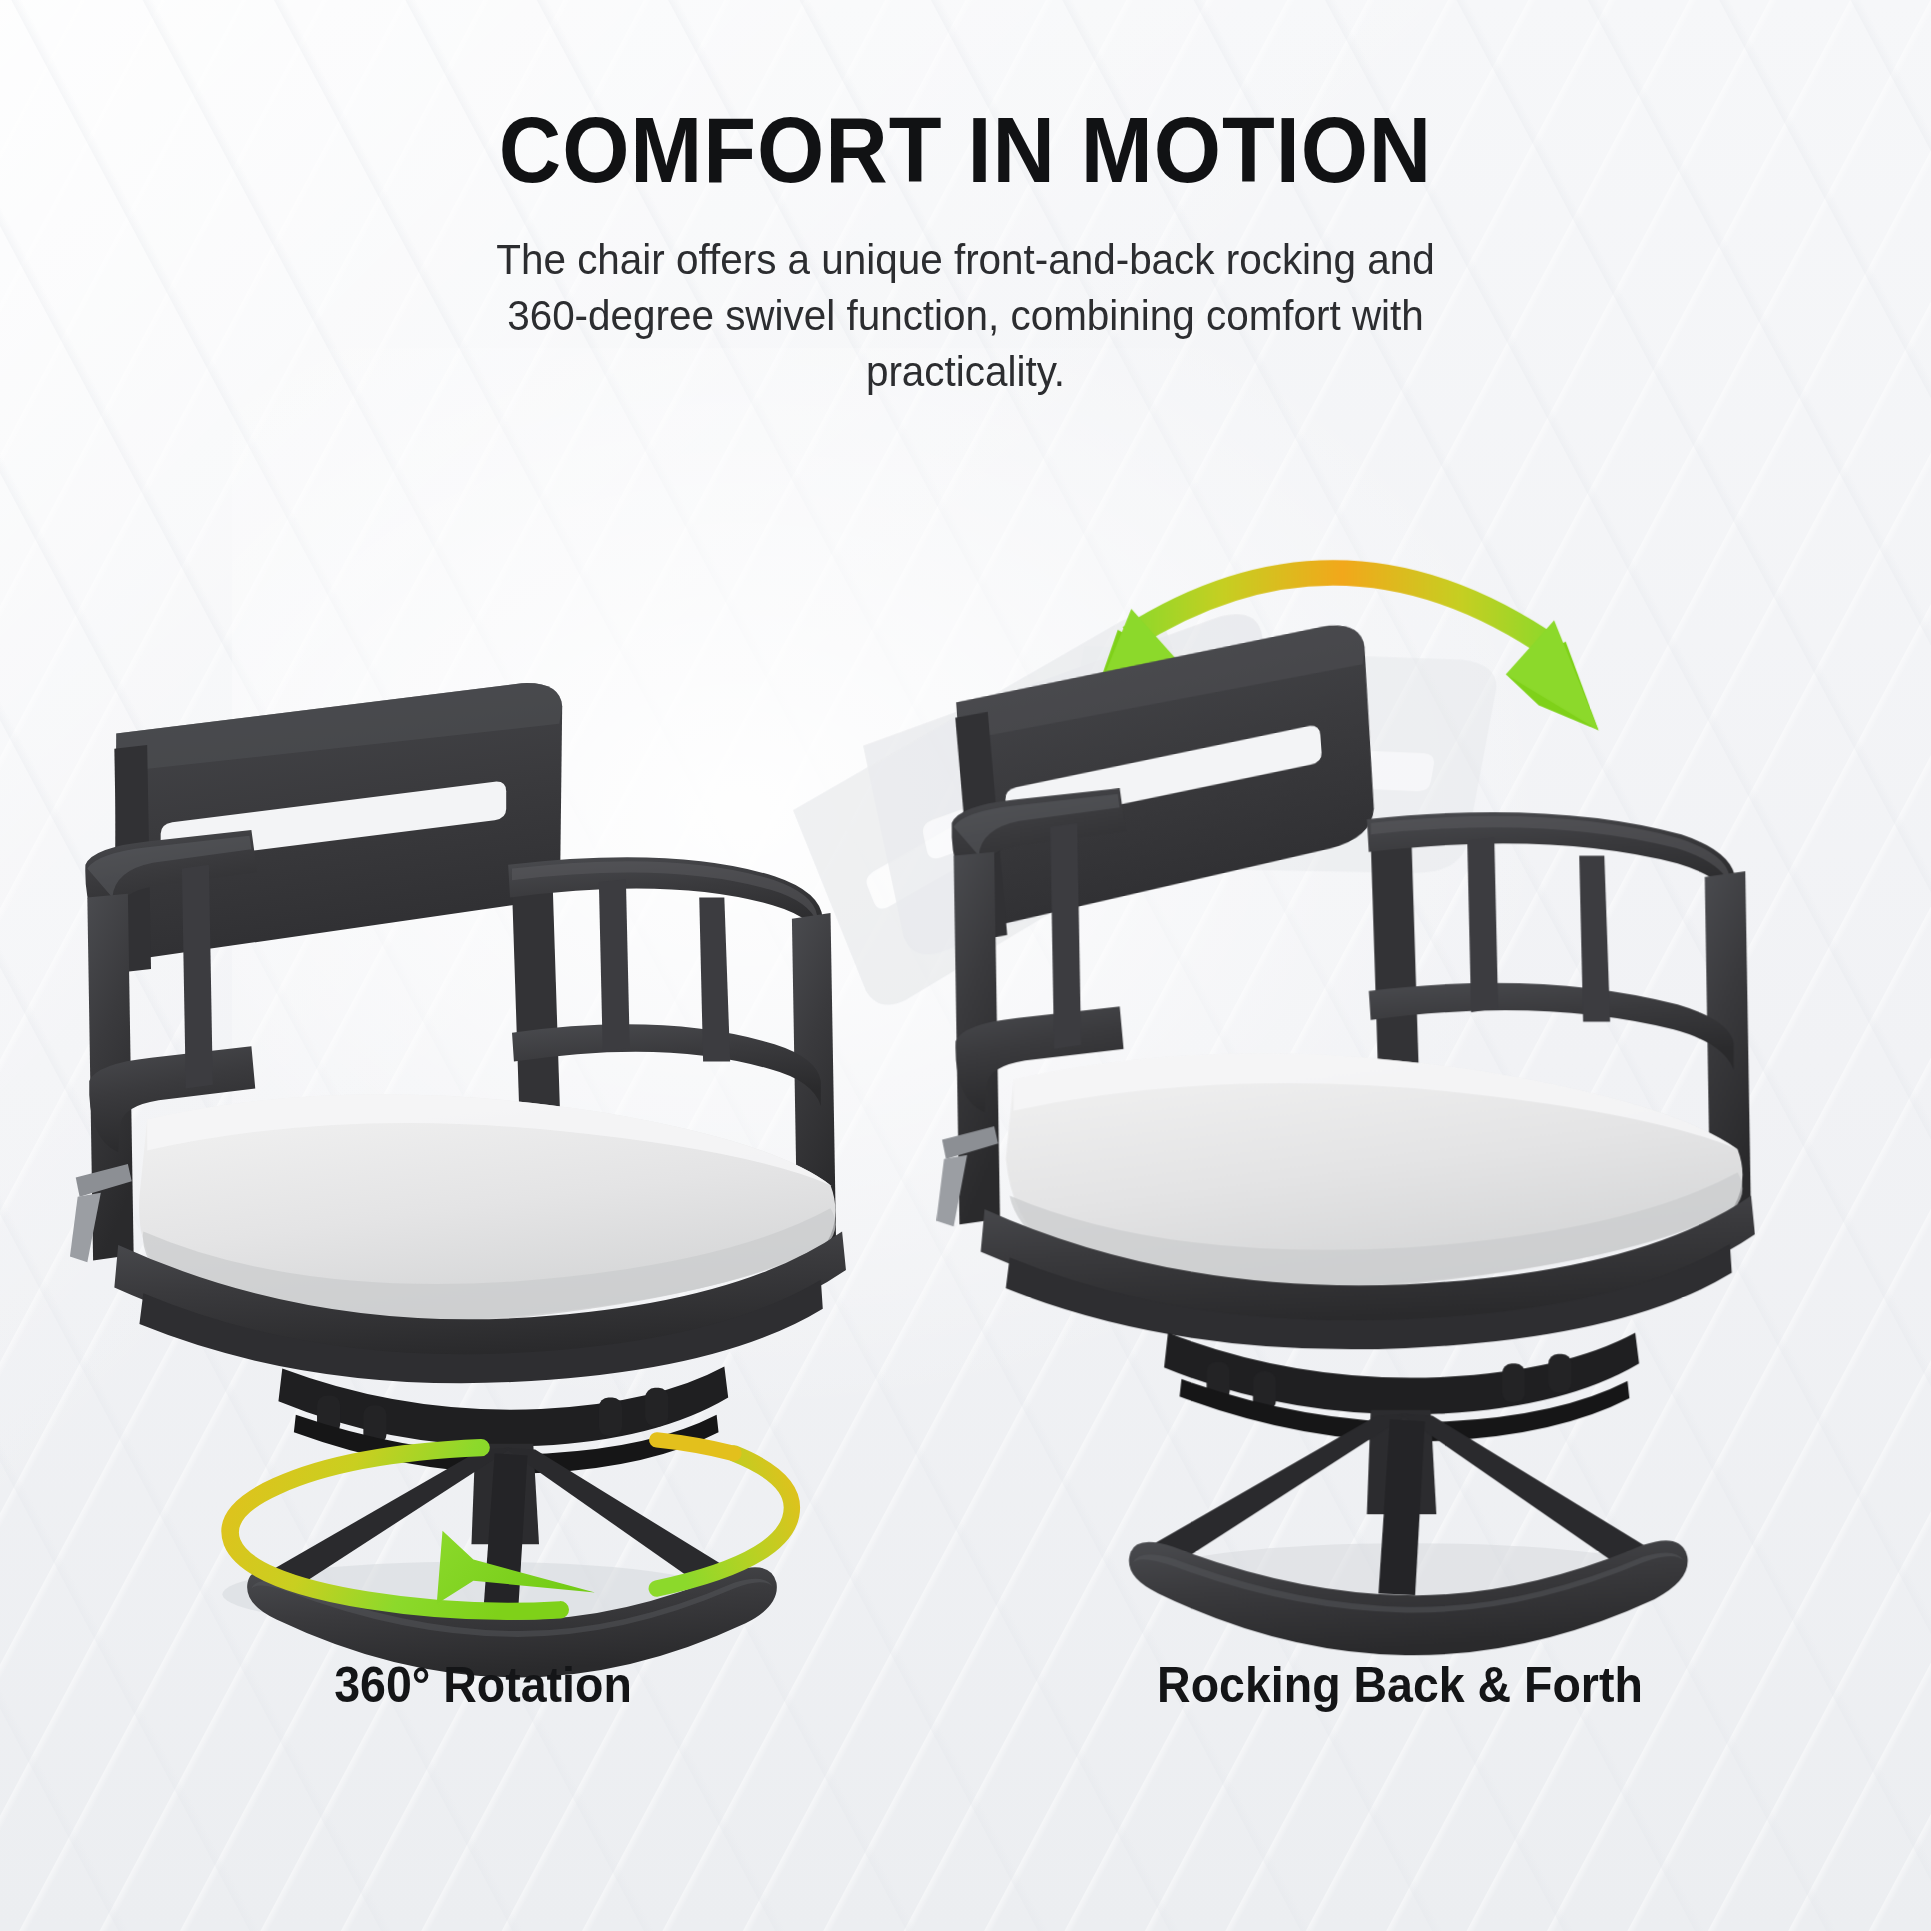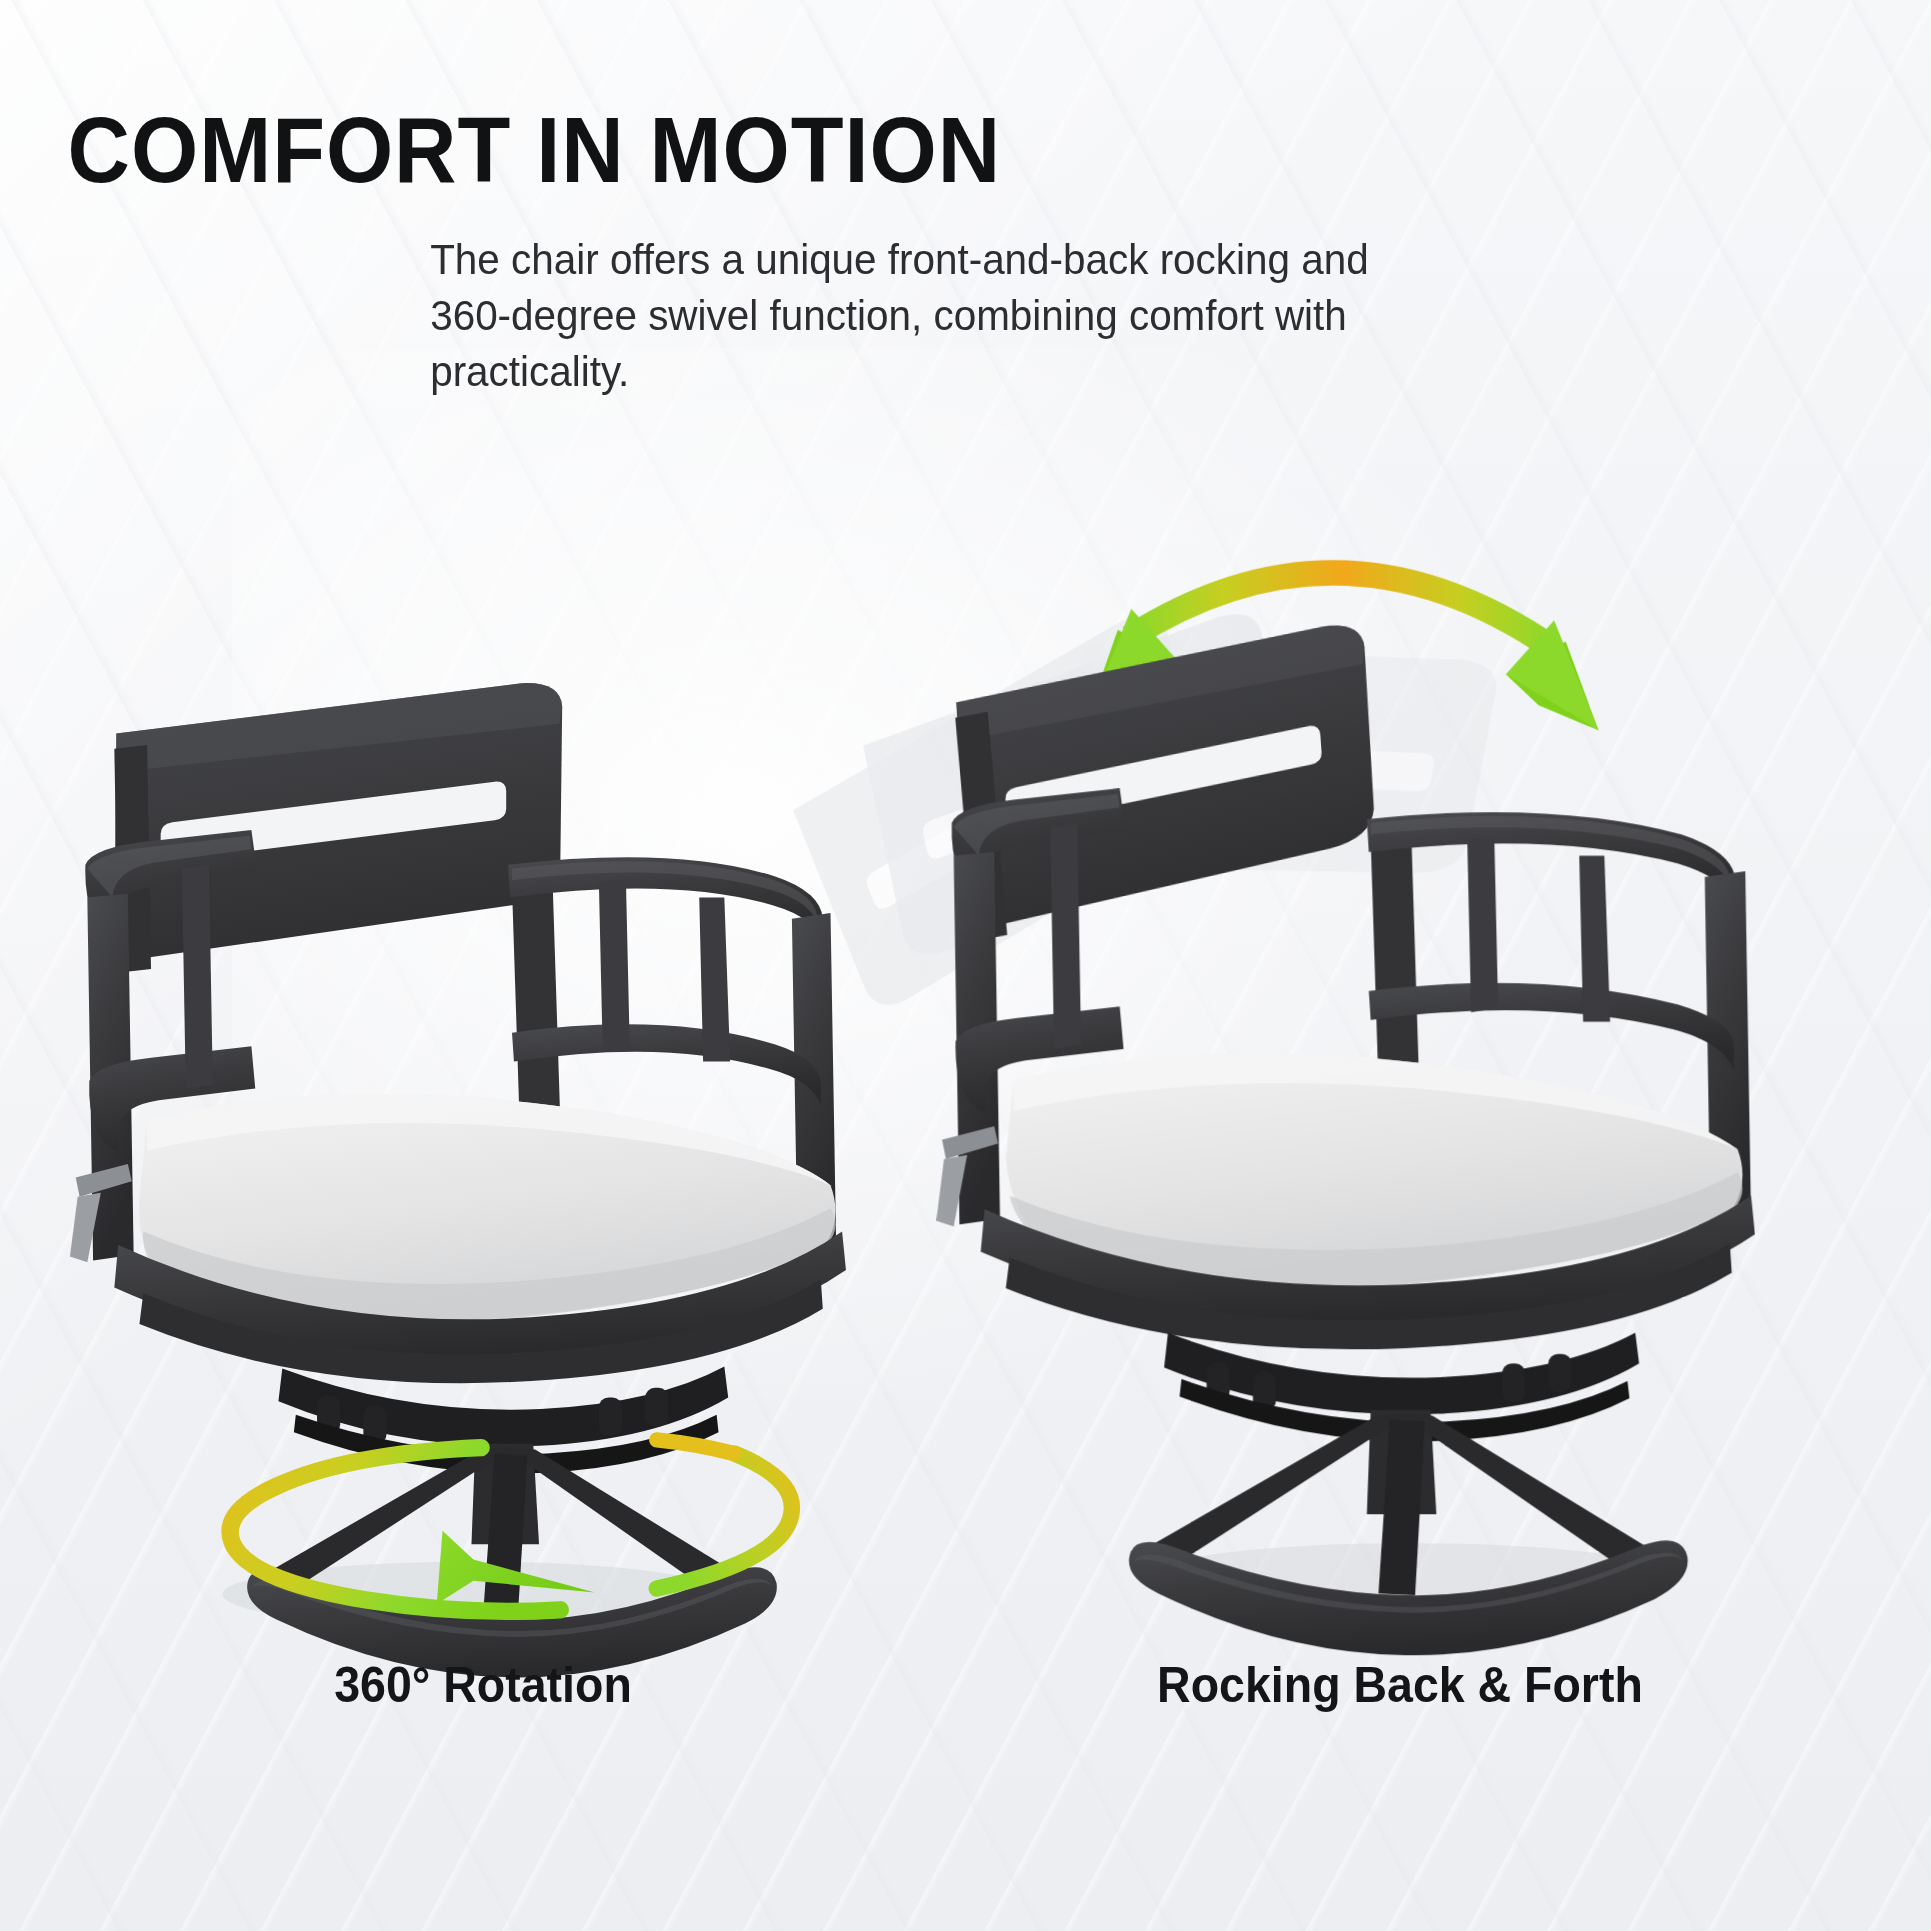--- a/index.html
+++ b/index.html
@@ -44,21 +44,21 @@
     opacity:.5;
   }
   .glow {
     position:absolute; left:12%; top:18%;
     width:1448px; height:1159px;
     background:radial-gradient(ellipse at 35% 40%, rgba(255,255,255,.95) 0%, rgba(255,255,255,0) 62%);
     pointer-events:none;
   }
 
   
-  .header { position:absolute; left:0; top:0; width:1931px; text-align:left; }
+  .header { position:absolute; left:0; top:0; width:1931px; text-align:center; }
 
   .title {
     margin-top:104px;
     font-size:93px;
     font-weight:700;
     letter-spacing:1px;
     color:#111214;
     line-height:1.0;
     transform:scaleX(.93);
   }

